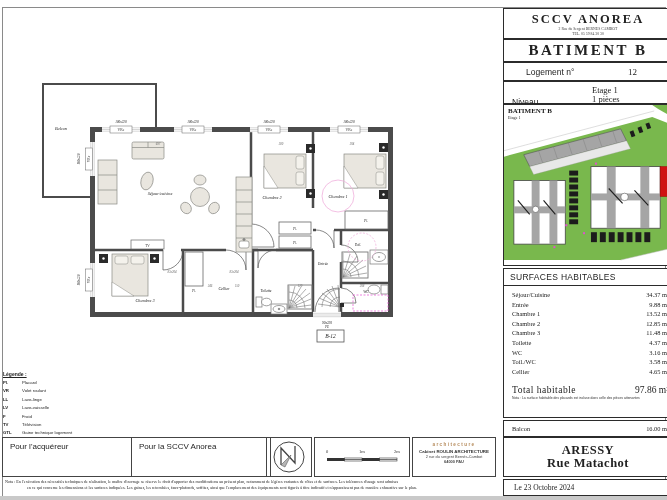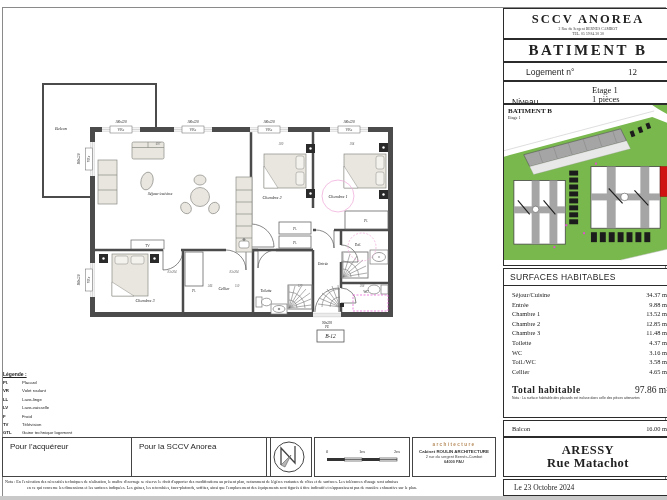--- a/index.html
+++ b/index.html
@@ -27,21 +27,21 @@
   #map-label{position:absolute;left:4px;top:2px;z-index:2;}
   #map-label .t1{font-size:7px;font-weight:bold;}
   #map-label .t2{font-size:4.2px;}
   #s-surfaces{top:268px;height:150px;}
   #s-surfaces .hd{height:16px;border-bottom:1px solid #2b2b2b;font-size:8.5px;
                   letter-spacing:.3px;line-height:16px;padding-left:6px;}
   .srow{display:flex;justify-content:space-between;padding:0 3px 0 8px;font-size:6.4px;
         line-height:9.6px;}
   #surf-rows{margin-top:4px;}
   .totrow{display:flex;justify-content:space-between;padding:0 3px 0 8px;margin-top:9px;}
-  .totrow .tl{font-size:9.5px;font-weight:bold;letter-spacing:.5px;}
+  .totrow .tl{font-size:9.5px;font-weight:normal;letter-spacing:.5px;}
   .totrow .tv2{font-size:9.5px;}
   .totnote{font-size:3.4px;color:#333;padding-left:8px;margin-top:1px;}
   #s-balcon{top:420px;height:17px;}
   #s-balcon .srow{line-height:15px;}
   #s-aressy{top:437px;height:40px;text-align:center;border-width:1.2px;}
   #s-aressy .c1{font-size:12.5px;font-weight:bold;margin-top:6px;line-height:13px;letter-spacing:.5px;}
   #s-date{top:479px;height:17px;}
   #s-date div{font-size:7.5px;line-height:15px;padding-left:10px;}
 
   

